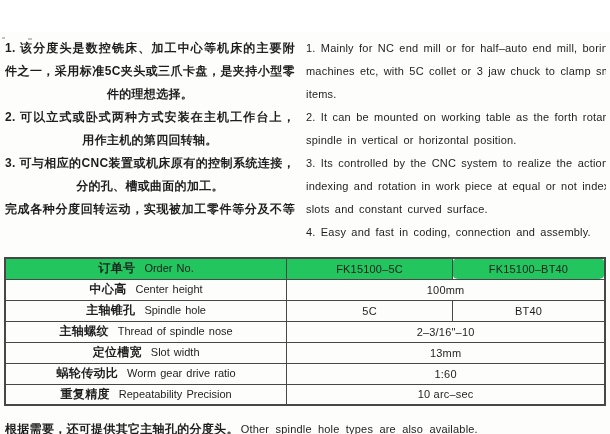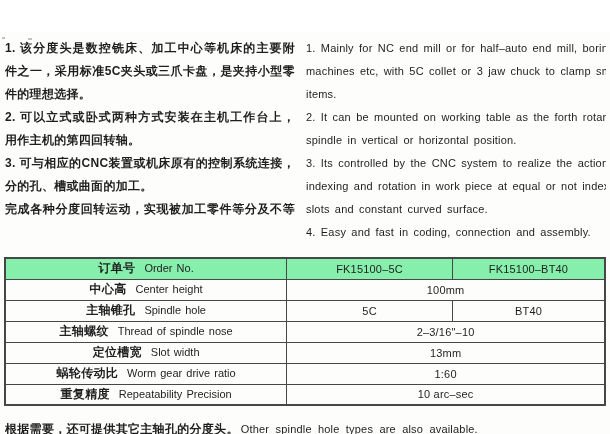--- a/index.html
+++ b/index.html
@@ -13,44 +13,44 @@
   .page { position: relative; width: 610px; height: 434px; background: #fdfdfc; margin-top: 32px; }
 
   
   .intro { display: flex; padding: 5px 4px 0 5px; }
   .col-zh { width: 290px; margin-right: 11px; }
   .col-en { width: 300px; }
   .ln {
     height: 23px; line-height: 23px;
     overflow: hidden; white-space: nowrap;
   }
-  .col-zh .ln { font-size: 12px; font-weight: 700; letter-spacing: 0.3px; }
+  .col-zh .ln { font-size: 12px; font-weight: 700; letter-spacing: 0.3px; text-align: center; }
   .col-en .ln { font-size: 11px; font-weight: 400; word-spacing: 2px; letter-spacing: 0.2px; }
   .ln.j { text-align: justify; text-align-last: justify; }
 
   
   table.spec {
     border-collapse: collapse;
     width: 602px;
     margin: 13px 4px 0 4px;
     table-layout: fixed;
   }
   table.spec { border: 2px solid #474747; }
   table.spec td {
     border: 1px solid #474747;
     height: 21px;
     text-align: center;
     vertical-align: middle;
     font-size: 11px;
     padding: 1px 2px;
   }
-  tr.hdr td { background: #86efac; }
+  tr.hdr td { background: #22c55e; }
   td.c1 { width: 277px; }
   td.c2 { width: 163px; }
-  td.c3 { width: 150px; }
+  td.c3 { width: 150px; border-radius: 6px; }
   .lz { font-weight: 700; font-size: 12px; letter-spacing: 0.3px; }
   .le { font-weight: 400; font-size: 11px; margin-left: 9px; word-spacing: 1px; }
   .val { font-size: 11.5px; letter-spacing: 0.2px; }
 
   
   .note { margin: 12px 0 0 5px; height: 20px; line-height: 20px; white-space: nowrap; overflow: hidden; }
   .note .nz { font-weight: 700; font-size: 12px; letter-spacing: 0.3px; }
   .note .ne { font-weight: 400; font-size: 11px; word-spacing: 3px; letter-spacing: 0.2px; margin-left: 2px; text-align: right; }
 
   

